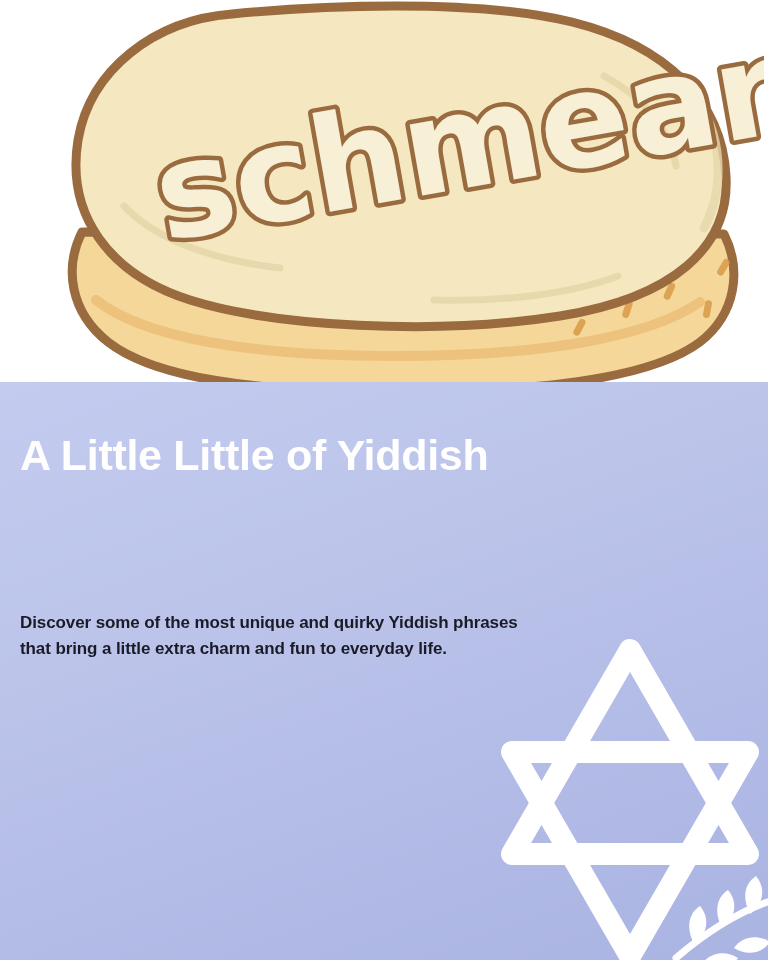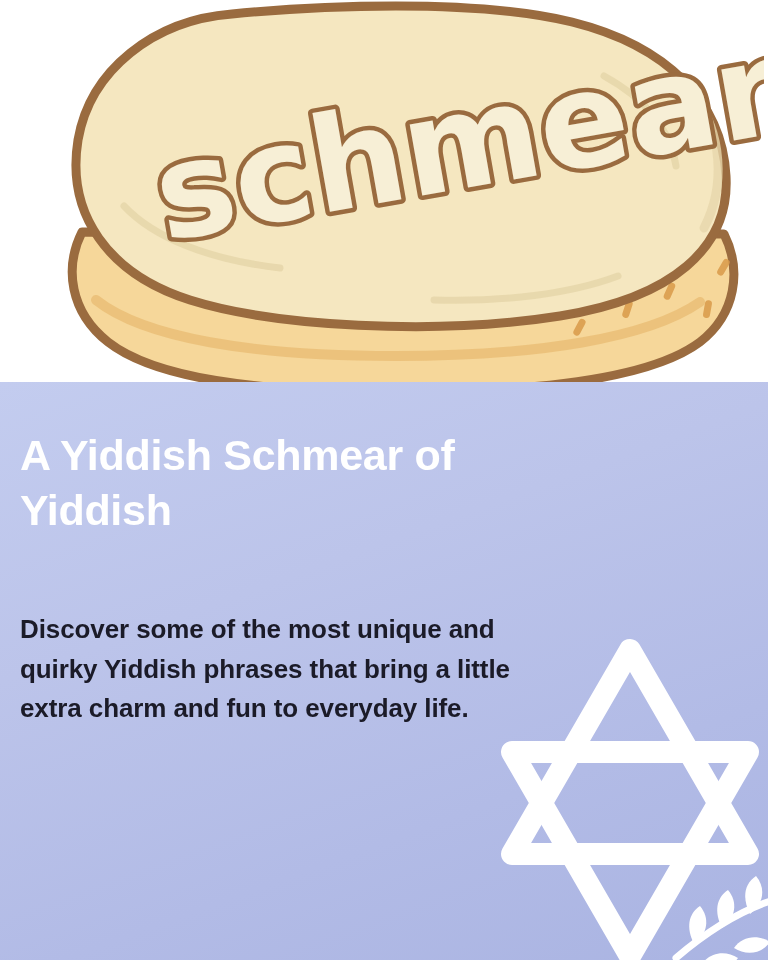--- a/index.html
+++ b/index.html
@@ -76,21 +76,21 @@
     max-width: 470px;
   }
 
   .subtitle {
     margin: 0;
     position: absolute;
     left: 20px;
     top: 228px;
     width: 520px;
     color: #1b1b28;
-    font-size: 26px;
+    font-size: 17px;
     line-height: 1.52;
     font-weight: bold;
     letter-spacing: -0.1px;
   }
 </style>
 </head>
 <body>
 
 <div class="poster">
 
@@ -140,19 +140,19 @@
           <path d="M214 322 C206 306 208 292 220 284 C230 296 228 312 214 322 Z" fill="#ffffff" stroke="none"></path>
           <path d="M242 306 C234 290 236 276 248 268 C258 280 256 296 242 306 Z" fill="#ffffff" stroke="none"></path>
           <path d="M270 292 C262 276 264 262 276 254 C286 266 284 282 270 292 Z" fill="#ffffff" stroke="none"></path>
           <path d="M222 342 C234 350 250 348 258 336 C246 328 230 330 222 342 Z" fill="#ffffff" stroke="none"></path>
           <path d="M254 326 C266 334 282 332 290 320 C278 312 262 314 254 326 Z" fill="#ffffff" stroke="none"></path>
         </g>
       </svg>
     </div>
 
     <div class="panel-content">
-      <h1 class="title">A Yiddish Schmear of Yiddish</h1>
+      <h1 class="title">A Little Little of Yiddish</h1>
     </div>
 
     <p class="subtitle">Discover some of the most unique and quirky Yiddish phrases that bring a little extra charm and fun to everyday life.</p>
   </div>
 
 </div>
 
 </body></html>

